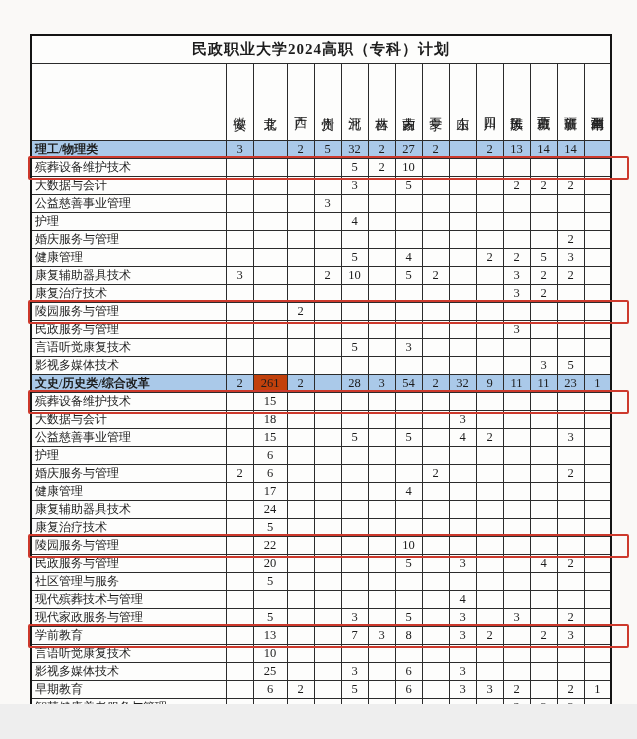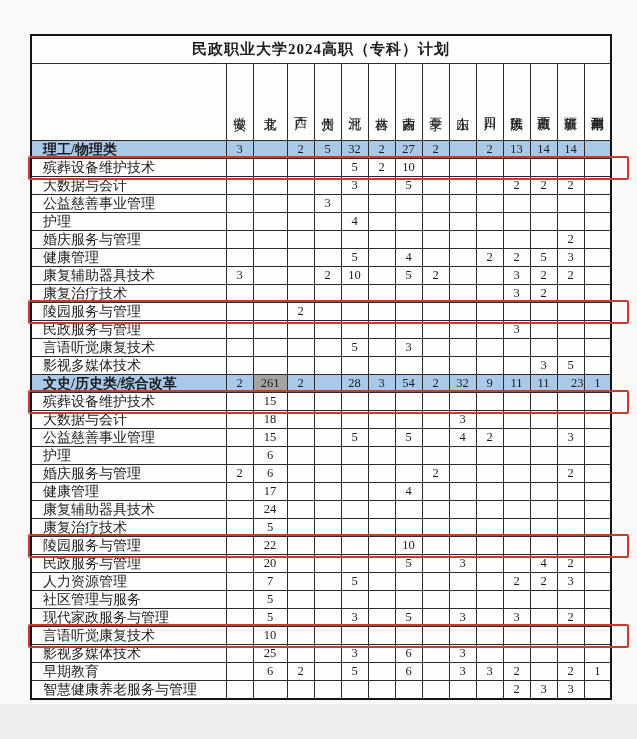--- a/index.html
+++ b/index.html
@@ -23,22 +23,22 @@
     text-align:center;letter-spacing:1px;
   }
   .head-cell{height:76px;vertical-align:middle;text-align:center;font-weight:normal;}
   .vert{
     display:inline-block;
     writing-mode:vertical-rl;text-orientation:upright;
     font-size:13px;line-height:1.05;
   }
   td.num{height:17px;font-size:12.5px;text-align:center;line-height:17px;}
   td.label{
-    height:17px;font-size:14px;text-align:left;line-height:17px;
-    padding-left:11px;white-space:nowrap;
+    height:17px;font-size:12px;text-align:left;line-height:17px;
+    padding-left:3px;white-space:nowrap;
   }
   tr.section td.label{font-weight:bold;}
   .hl-box{
     position:absolute;border:2px solid #cd392c;border-radius:2px;
     pointer-events:none;z-index:5;
   }
 </style>
 </head>
 <body>
 
@@ -301,32 +301,32 @@
           <td class="num"></td>
           <td class="num"></td>
           <td class="num"></td>
           <td class="num">3</td>
           <td class="num">5</td>
           <td class="num"></td>
         </tr>
         <tr class="section">
           <td class="label" style="background: rgb(170, 201, 233); margin-left: 8px;">文史/历史类/综合改革</td>
           <td class="num" style="background: rgb(170, 201, 233);">2</td>
-          <td class="num" style="background: #a3a3a3;">261</td>
+          <td class="num" style="background: #c2410c;">261</td>
           <td class="num" style="background: rgb(170, 201, 233);">2</td>
           <td class="num" style="background: rgb(170, 201, 233);"></td>
           <td class="num" style="background: rgb(170, 201, 233);">28</td>
           <td class="num" style="background: rgb(170, 201, 233);">3</td>
           <td class="num" style="background: rgb(170, 201, 233); margin-left: 25px;">54</td>
           <td class="num" style="background: rgb(170, 201, 233);">2</td>
           <td class="num" style="background: rgb(170, 201, 233);">32</td>
           <td class="num" style="background: rgb(170, 201, 233);">9</td>
           <td class="num" style="background: rgb(170, 201, 233);">11</td>
           <td class="num" style="background: rgb(170, 201, 233);">11</td>
-          <td class="num" style="background: rgb(170, 201, 233); text-align: right;">23</td>
+          <td class="num" style="background: rgb(170, 201, 233);">23</td>
           <td class="num" style="background: rgb(170, 201, 233);">1</td>
         </tr>
         <tr class="data hl">
           <td class="label">殡葬设备维护技术</td>
           <td class="num"></td>
           <td class="num">15</td>
           <td class="num"></td>
           <td class="num"></td>
           <td class="num"></td>
           <td class="num"></td>
@@ -486,68 +486,85 @@
           <td class="num">5</td>
           <td class="num"></td>
           <td class="num">3</td>
           <td class="num"></td>
           <td class="num"></td>
           <td class="num">4</td>
           <td class="num">2</td>
           <td class="num"></td>
         </tr>
         <tr class="data">
-          <td class="label">人力资源管理</td>
+          <td class="label">社区管理与服务</td>
+          <td class="num"></td>
+          <td class="num">5</td>
+          <td class="num"></td>
+          <td class="num"></td>
+          <td class="num"></td>
+          <td class="num"></td>
+          <td class="num"></td>
+          <td class="num"></td>
+          <td class="num"></td>
+          <td class="num"></td>
+          <td class="num"></td>
+          <td class="num"></td>
+          <td class="num"></td>
+          <td class="num"></td>
+        </tr>
+        <tr class="data hl">
+          <td class="label">现代殡葬技术与管理</td>
+          <td class="num"></td>
+          <td class="num"></td>
+          <td class="num"></td>
+          <td class="num"></td>
+          <td class="num"></td>
+          <td class="num"></td>
+          <td class="num"></td>
+          <td class="num"></td>
+          <td class="num">4</td>
+          <td class="num"></td>
+          <td class="num"></td>
+          <td class="num"></td>
+          <td class="num"></td>
+          <td class="num"></td>
+        </tr>
+        <tr class="data">
+          <td class="label">现代家政服务与管理</td>
+          <td class="num"></td>
+          <td class="num">5</td>
+          <td class="num"></td>
+          <td class="num"></td>
+          <td class="num">3</td>
+          <td class="num"></td>
+          <td class="num">5</td>
+          <td class="num"></td>
+          <td class="num">3</td>
+          <td class="num"></td>
+          <td class="num">3</td>
+          <td class="num"></td>
+          <td class="num">2</td>
+          <td class="num"></td>
+        </tr>
+        <tr class="data">
+          <td class="label">学前教育</td>
+          <td class="num"></td>
+          <td class="num">13</td>
+          <td class="num"></td>
           <td class="num"></td>
           <td class="num">7</td>
-          <td class="num"></td>
-          <td class="num"></td>
-          <td class="num">5</td>
-          <td class="num"></td>
-          <td class="num"></td>
-          <td class="num"></td>
-          <td class="num"></td>
-          <td class="num"></td>
-          <td class="num">2</td>
-          <td class="num">2</td>
-          <td class="num">3</td>
-          <td class="num"></td>
-        </tr>
-        <tr class="data">
-          <td class="label">社区管理与服务</td>
-          <td class="num"></td>
-          <td class="num">5</td>
-          <td class="num"></td>
-          <td class="num"></td>
-          <td class="num"></td>
-          <td class="num"></td>
-          <td class="num"></td>
-          <td class="num"></td>
-          <td class="num"></td>
-          <td class="num"></td>
-          <td class="num"></td>
-          <td class="num"></td>
-          <td class="num"></td>
-          <td class="num"></td>
-        </tr>
-        <tr class="data">
-          <td class="label">现代家政服务与管理</td>
-          <td class="num"></td>
-          <td class="num">5</td>
-          <td class="num"></td>
-          <td class="num"></td>
-          <td class="num">3</td>
-          <td class="num"></td>
-          <td class="num">5</td>
-          <td class="num"></td>
-          <td class="num">3</td>
-          <td class="num"></td>
-          <td class="num">3</td>
-          <td class="num"></td>
-          <td class="num">2</td>
+          <td class="num">3</td>
+          <td class="num">8</td>
+          <td class="num"></td>
+          <td class="num">3</td>
+          <td class="num">2</td>
+          <td class="num"></td>
+          <td class="num">2</td>
+          <td class="num">3</td>
           <td class="num"></td>
         </tr>
         <tr class="data">
           <td class="label">言语听觉康复技术</td>
           <td class="num"></td>
           <td class="num">10</td>
           <td class="num"></td>
           <td class="num"></td>
           <td class="num"></td>
           <td class="num"></td>

